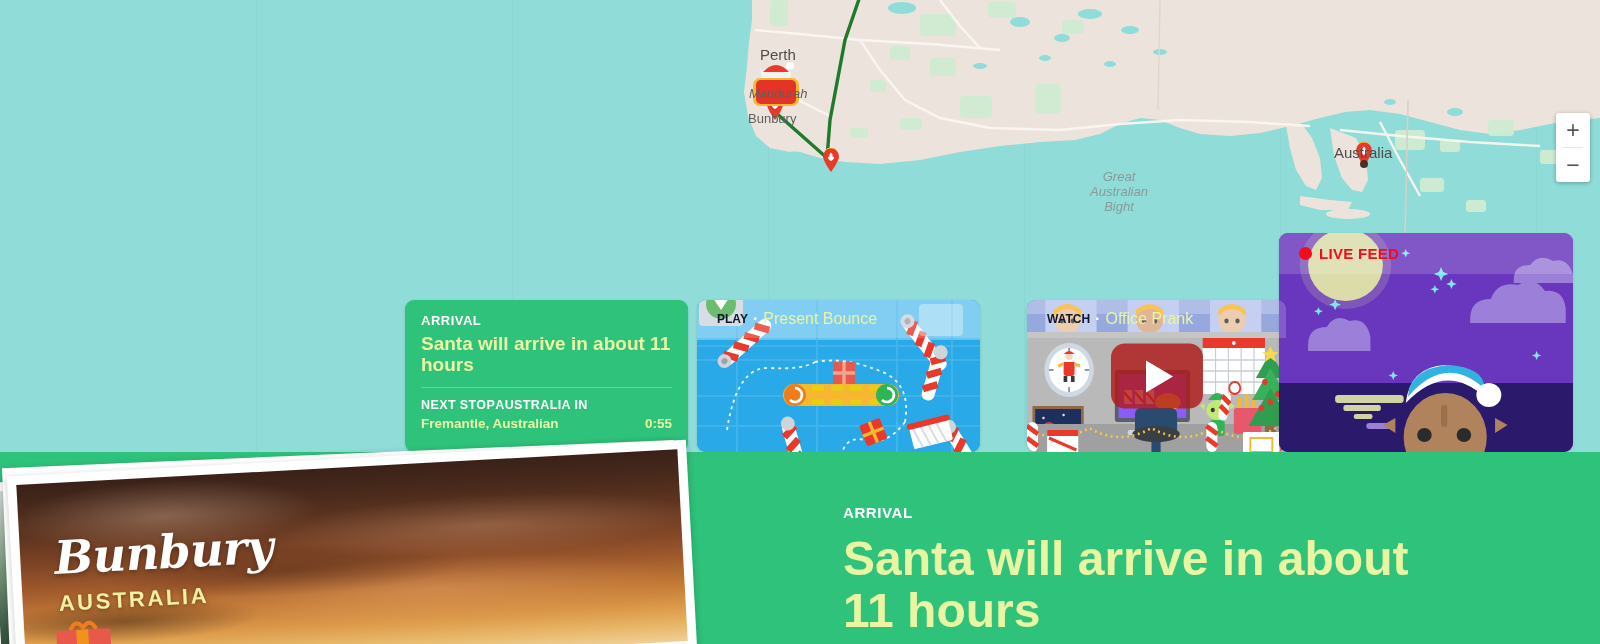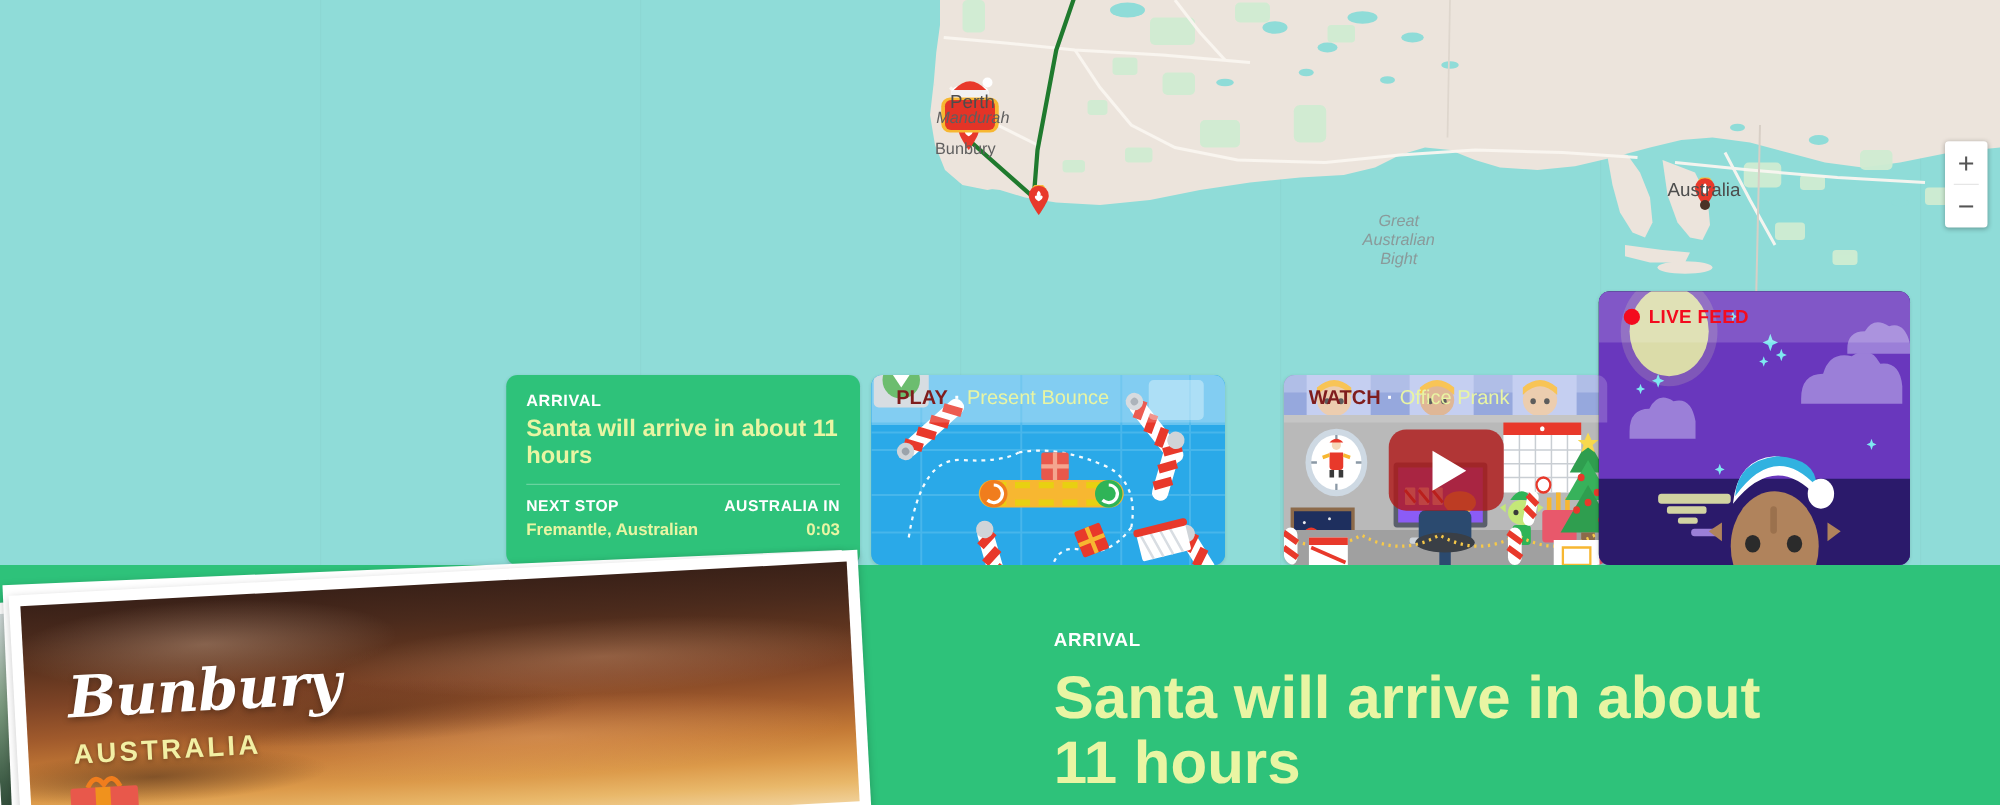--- a/index.html
+++ b/index.html
@@ -75,47 +75,47 @@
     font-size: 13px; font-weight: bold; letter-spacing: 0.5px; color: #ffffff;
   }
   .arrival-head {
     margin-top: 5px; font-size: 19px; font-weight: bold;
     color: #e9f5a3; line-height: 21px;
   }
   .arrival-rule {
     margin: 12px 16px 0 16px; height: 1px; background: rgba(255,255,255,0.28);
   }
   .nextstop-row {
-    display: flex; justify-content: space-between; padding: 10px 16px 0 16px;
+    display: flex; padding: 10px 16px 0 16px;
     font-size: 12.5px; font-weight: bold; color: #ffffff; letter-spacing: 0.4px;
   }
   .nextstop-val {
     display: flex; justify-content: space-between; padding: 4px 16px 0 16px;
     font-size: 13.5px; font-weight: bold; color: #e9f5a3;
   }
 
   
   .media-card { top: 300px; height: 152px; }
   .media-card .label-bar {
     position: absolute; left: 0; top: 0; right: 0; height: 38px;
     background: rgba(255,255,255,0.18);
     display: flex; align-items: center; padding-left: 20px;
     z-index: 4;
   }
-  .lbl-action { font-size: 16px; font-weight: bold; color: #7f1d1d; }
+  .lbl-action { font-size: 12px; font-weight: bold; color: #0f172a; }
   .lbl-dot { font-size: 16px; font-weight: bold; color: #ffffff; margin: 0 5px; }
   .lbl-title { font-size: 16px; font-weight: normal; color: #e9f5a3; }
 
   .play-card { left: 697px; width: 283px; background: #29a9e8; }
   .watch-card { left: 1027px; width: 259px; background: #b9b9b9; }
 
   
   .live-card {
-    left: 1279px; top: 233px; width: 249px; height: 219px;
-    background: #0f172a;
+    left: 1279px; top: 233px; width: 294px; height: 219px;
+    background: #e5e5e5;
     padding-left: 28px;
   }
   .live-bar {
     position: absolute; left: 0; top: 0; right: 0; height: 41px;
     background: rgba(255,255,255,0.16); z-index: 5;
     display: flex; align-items: center; padding-left: 20px;
   }
   .live-dot {
     width: 13px; height: 13px; border-radius: 50%; background: #f30b1e;
     margin-right: 7px;
@@ -315,21 +315,21 @@
     <svg class="santa-sled" viewBox="0 0 58 52">
       <ellipse cx="29" cy="14" rx="15" ry="7" fill="#ffffff"></ellipse>
       <rect x="14" y="12" width="30" height="6" rx="3" fill="#f2f2f2"></rect>
       <path d="M16 12 Q29 -2 42 12 Z" fill="#e8392b"></path>
       <circle cx="43" cy="6" r="4" fill="#ffffff"></circle>
       <rect x="6" y="18" width="46" height="28" rx="7" fill="#f7b731"></rect>
       <rect x="9" y="20" width="40" height="24" rx="5" fill="#e8392b"></rect>
       <rect x="9" y="20" width="40" height="24" rx="5" fill="#d6271c" opacity="0.25"></rect>
     </svg>
 
-    <div class="map-label city-big" style="left:760px; top:46px;margin-top:27px;">Perth</div>
+    <div class="map-label city-big" style="left:760px; top:46px;">Perth</div>
     <div class="map-label city" style="left:749px; top:86px;font-style:italic;">Mandurah</div>
     <div class="map-label city" style="left:748px; top:111px;">Bunbury</div>
     <div class="map-label city-big" style="left:1334px; top:144px;">Australia</div>
     <div class="map-label water" style="left:1044px; top:169px; width:150px; white-space:pre-line;">Great
 Australian
 Bight</div>
 
     <div class="zoom-ctl">
       <div class="zoom-btn">+</div>
       <div class="zoom-sep"></div>
@@ -344,21 +344,21 @@
         <div class="eyebrow">ARRIVAL</div>
         <div class="arrival-head">Santa will arrive in about 11 hours</div>
       </div>
       <div class="arrival-rule"></div>
       <div class="nextstop-row">
         <span>NEXT STOP</span>
         <span>AUSTRALIA IN</span>
       </div>
       <div class="nextstop-val">
         <span>Fremantle, Australian</span>
-        <span>0:03</span>
+        <span>0:55</span>
       </div>
     </div>
 
     <div class="card media-card play-card">
       <svg viewBox="0 0 283 152" preserveAspectRatio="none" style="position:absolute;inset:0;width:100%;height:100%;">
         <rect width="283" height="152" fill="#2aa9e8"></rect>
         <rect y="0" width="283" height="40" fill="#67c3ef"></rect>
         <g stroke="#4fb9ec" stroke-width="1.6" fill="none" opacity="0.8">
           <path d="M0 46 H283 M0 60 H283 M0 96 H283 M0 126 H283"></path>
           <path d="M40 0 V152 M120 0 V152 M200 0 V152 M255 0 V152"></path>

